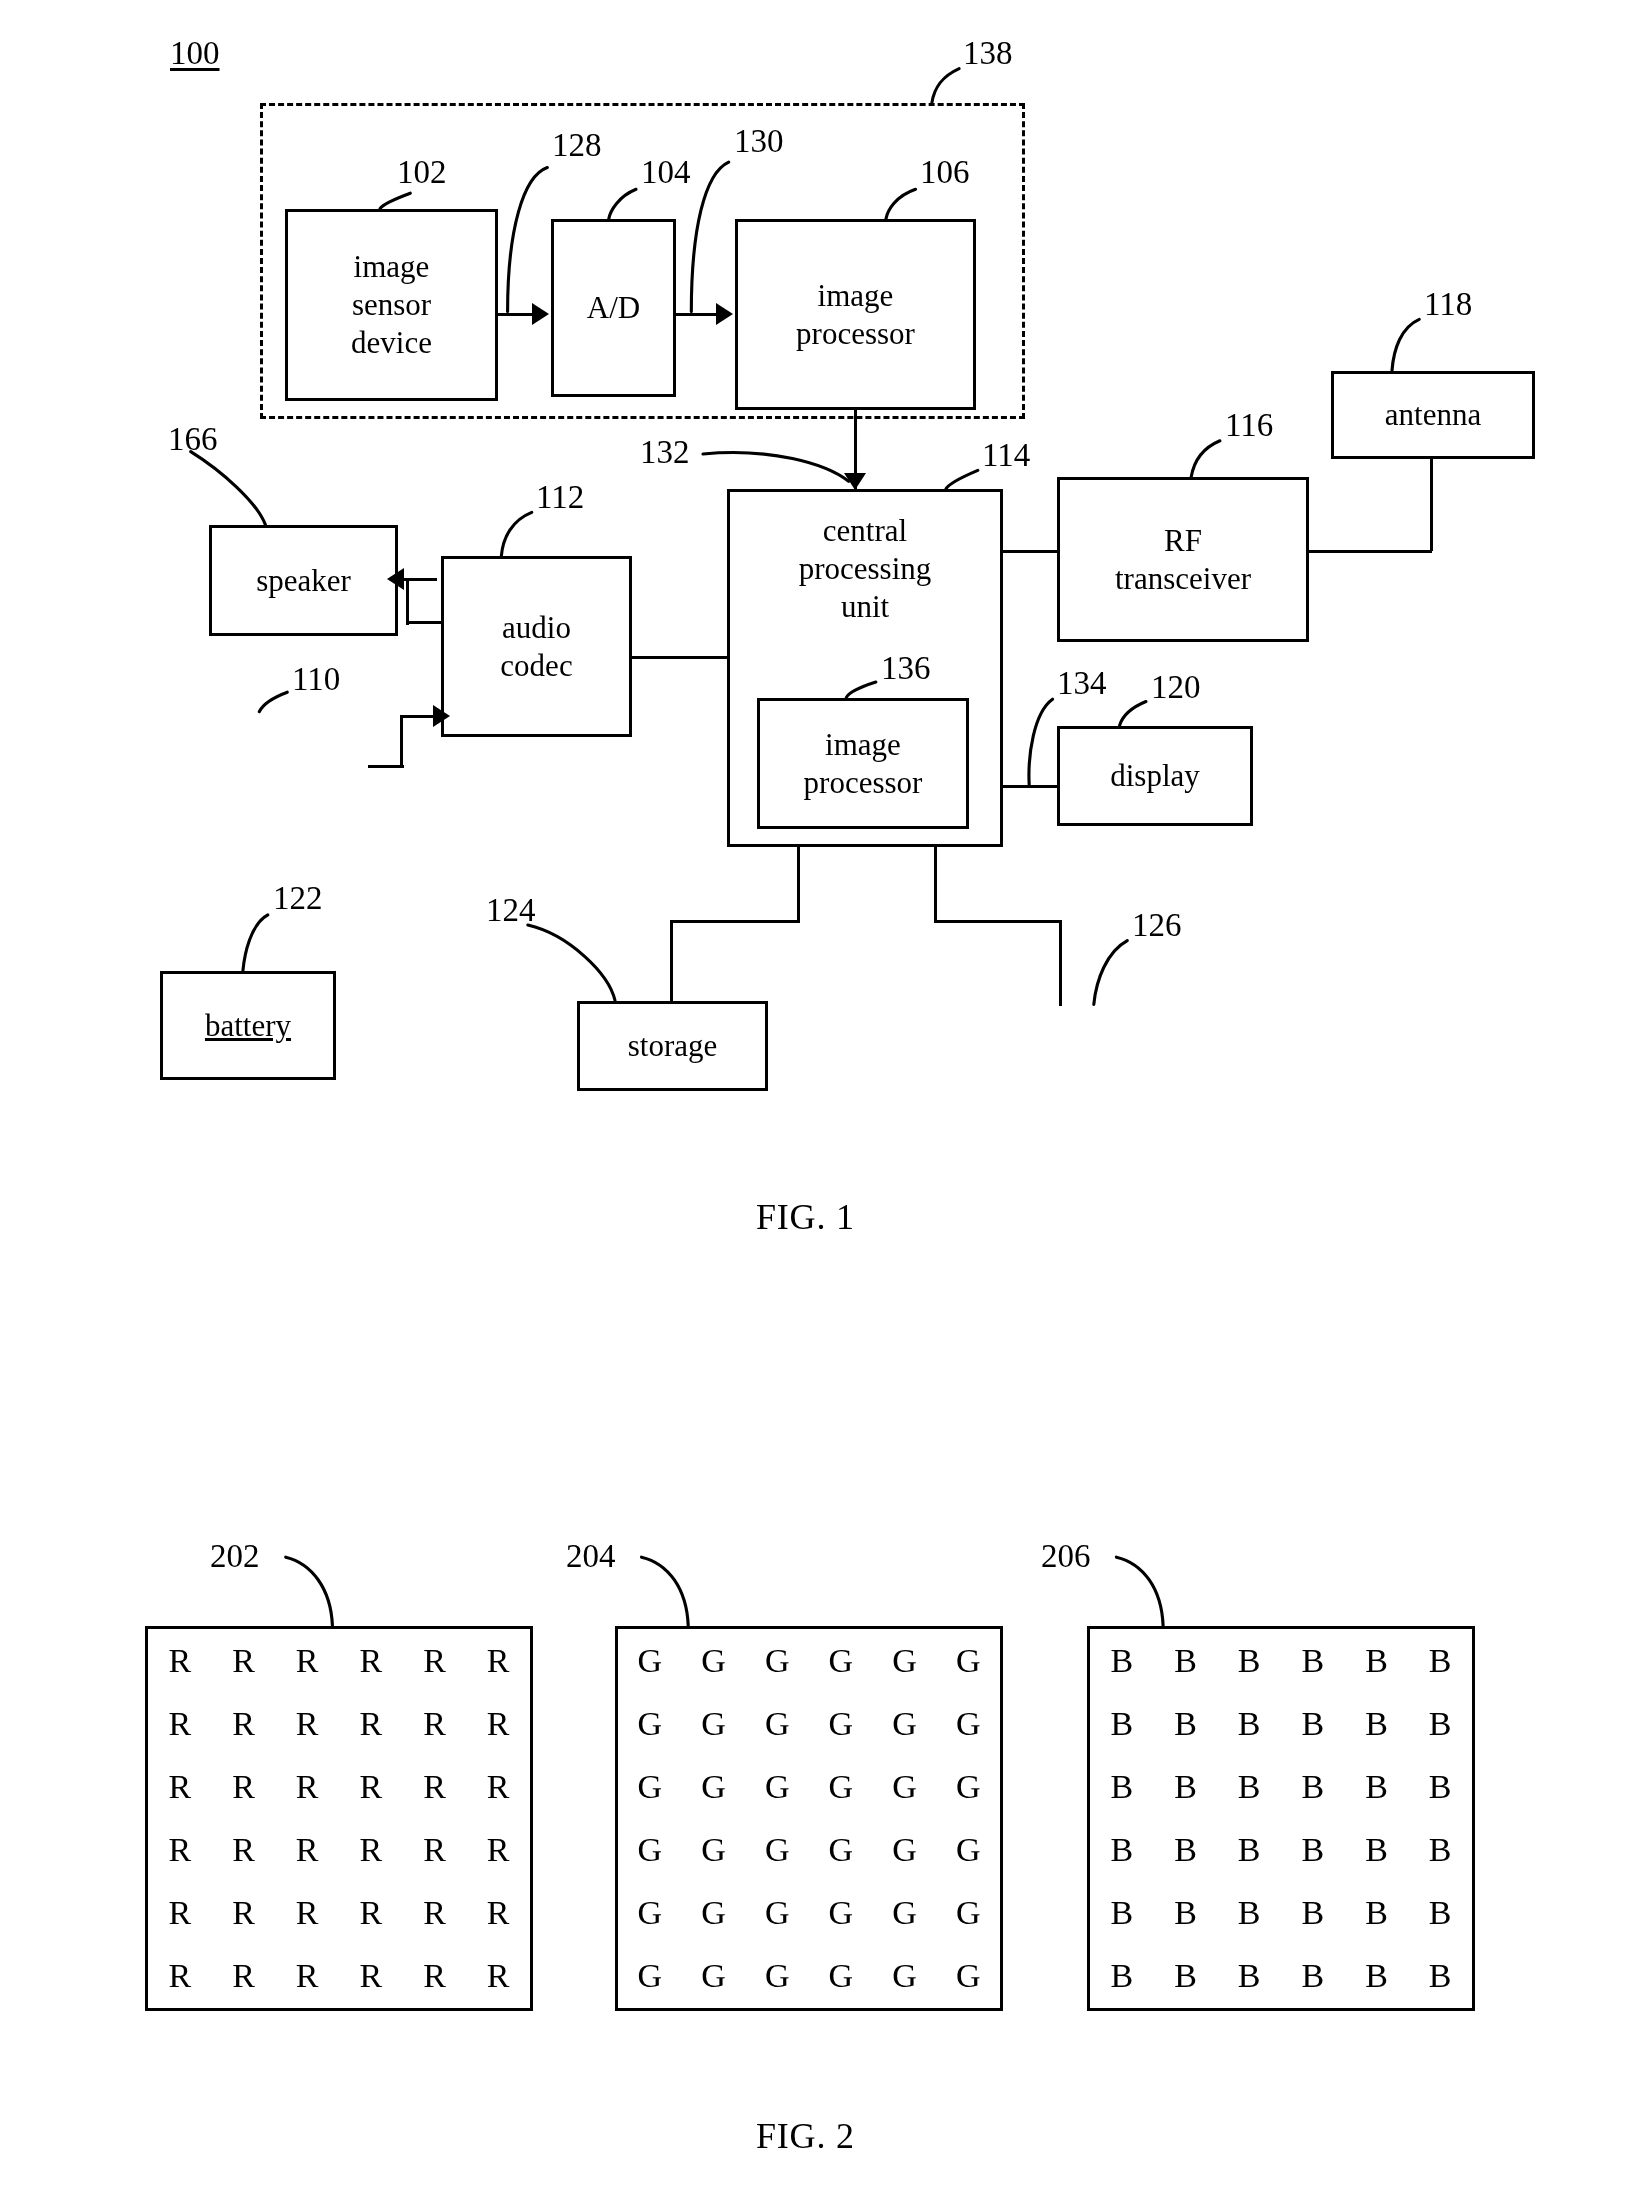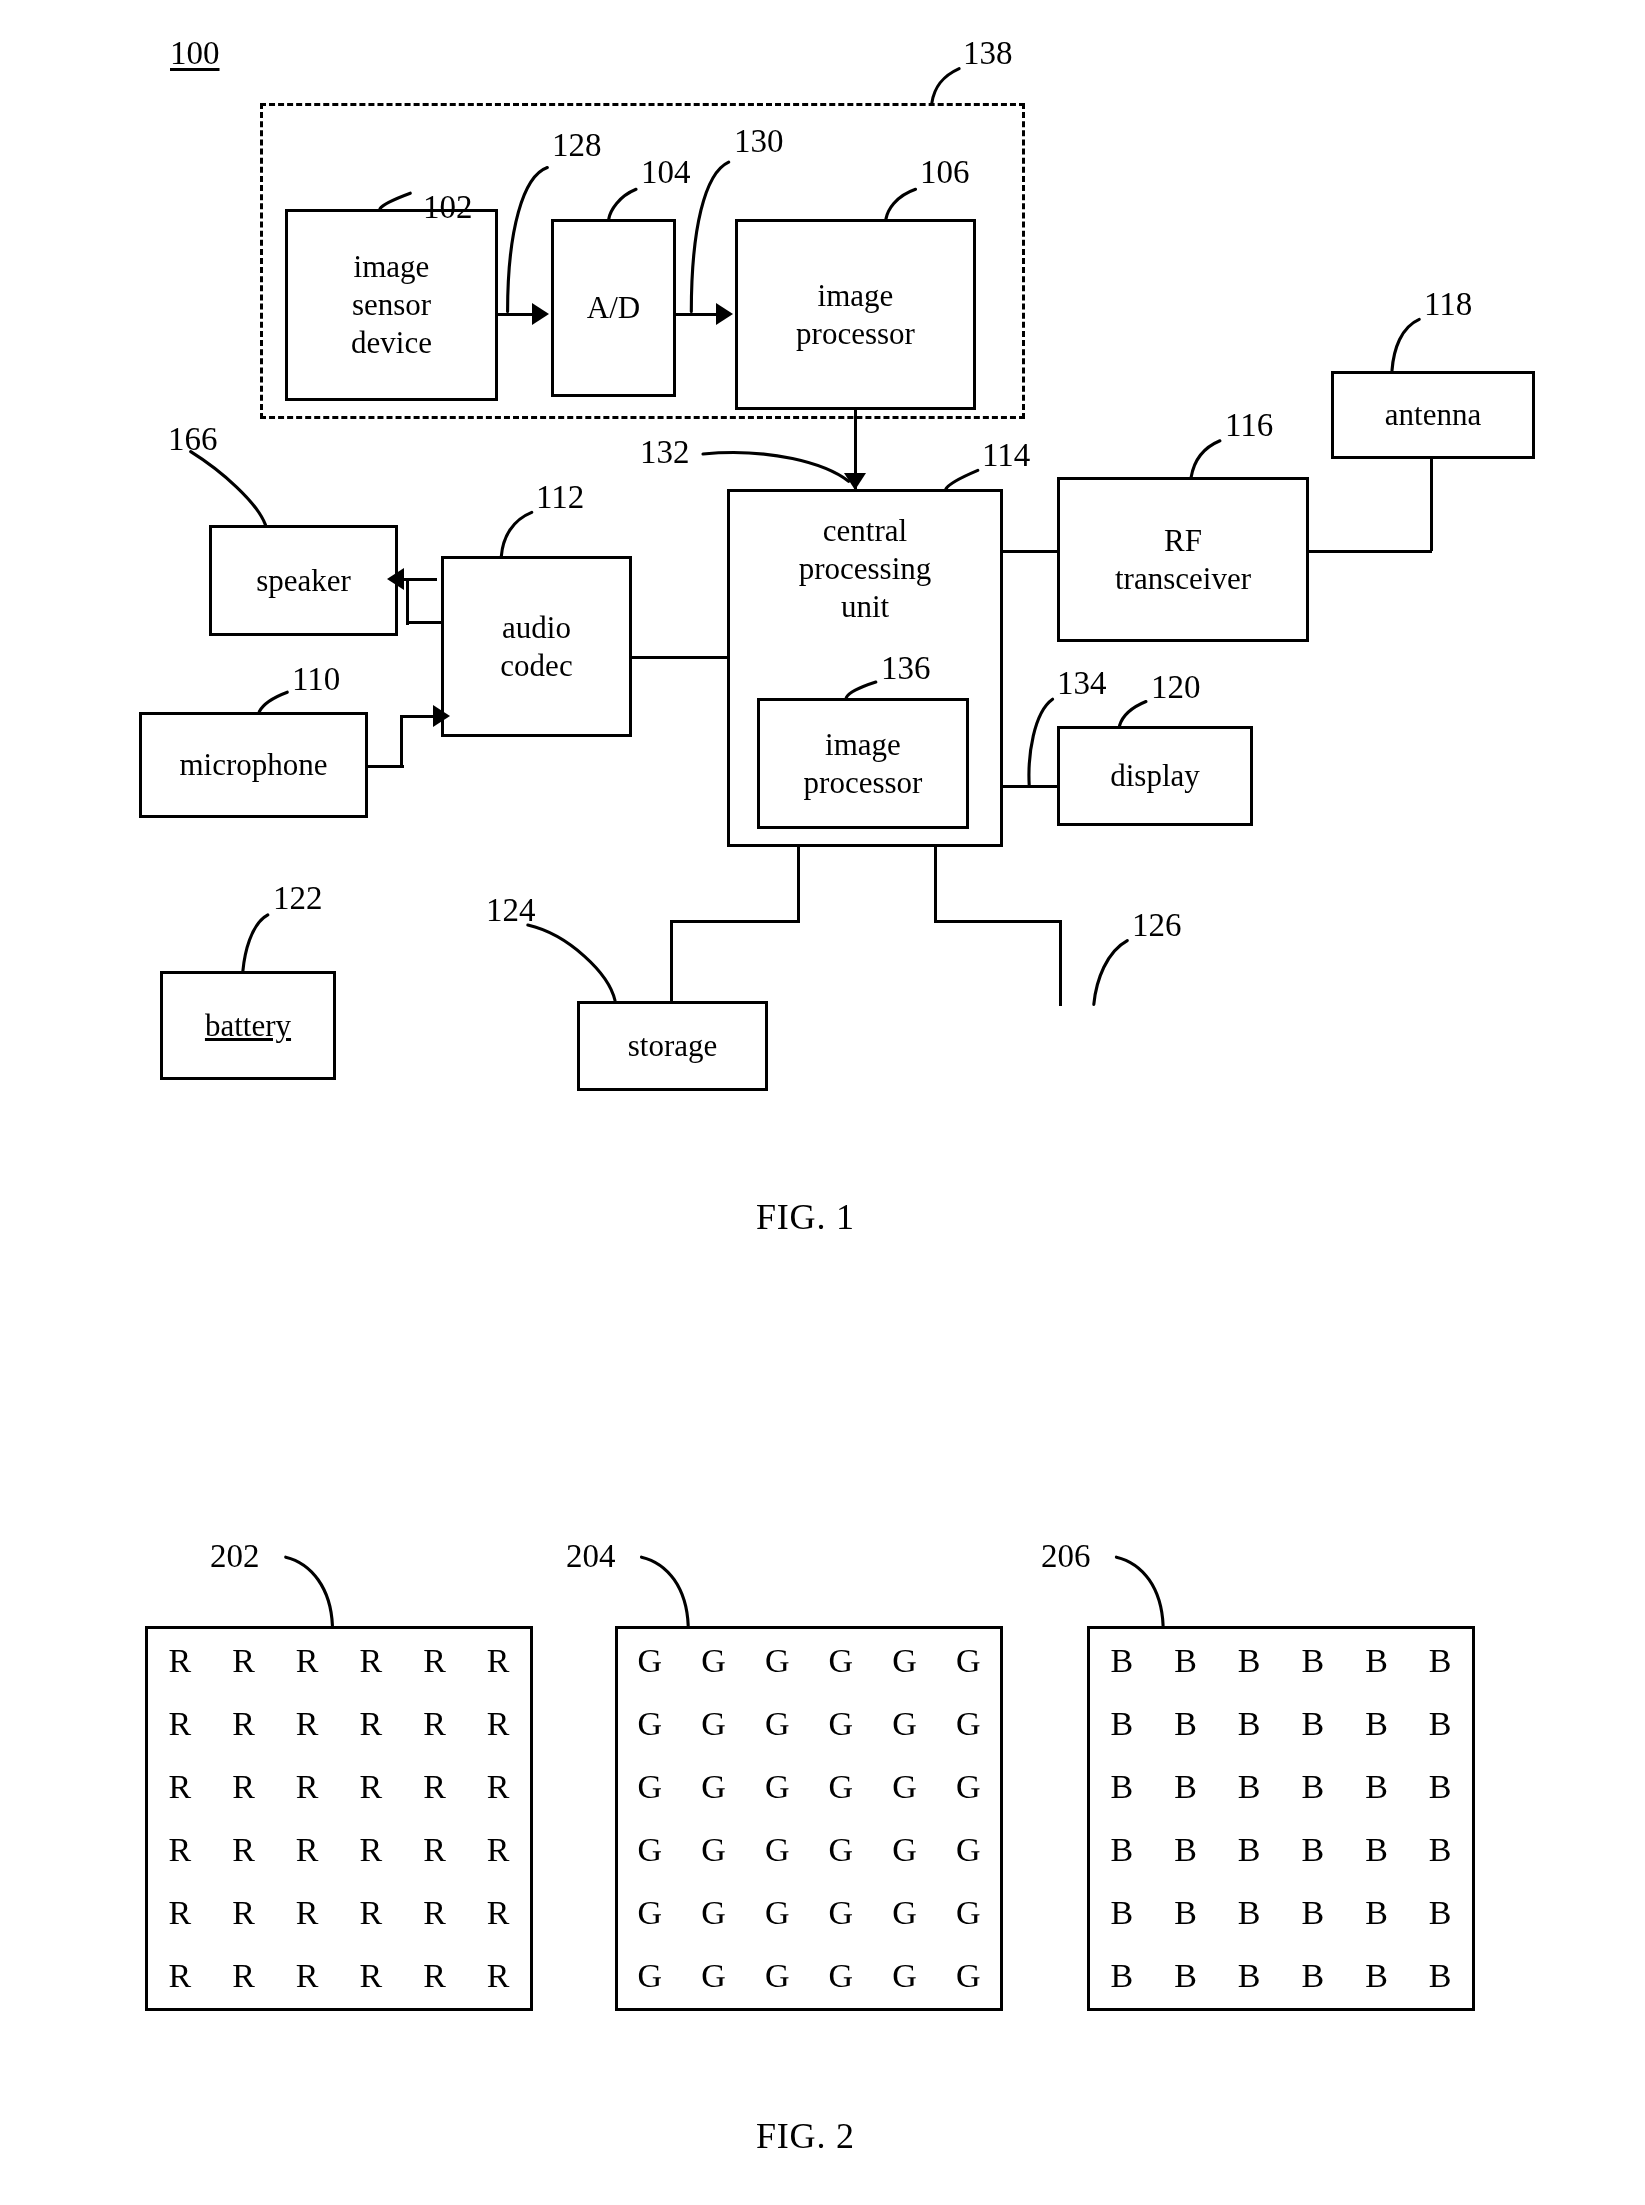--- a/index.html
+++ b/index.html
@@ -120,21 +120,21 @@
   <div class="dashbox" style="left:260px; top:103px; width:765px; height:316px;"></div>
   <div class="ref" style="left:963px; top:37px;">138</div>
 
   <div class="box" style="left:285px; top:209px; width:213px; height:192px;">
     <span class="label">
       <span>image</span><br>
       <span>sensor</span><br>
       <span>device</span>
     </span>
   </div>
-  <div class="ref" style="left:423px; top:156px;margin-top:35px;">102</div>
+  <div class="ref" style="left:397px; top:156px;">102</div>
 
   <div class="box" style="left:551px; top:219px; width:125px; height:178px;">
     <span class="label">A/D</span>
   </div>
   <div class="ref" style="left:641px; top:156px;">104</div>
 
   <div class="box" style="left:735px; top:219px; width:241px; height:191px;">
     <span class="label">
       <span>image</span><br>
       <span>processor</span>
@@ -189,23 +189,20 @@
   <div class="ref" style="left:1424px; top:288px;">118</div>
 
   <div class="hline" style="left:1307px; top:550px; width:125px;"></div>
   <div class="vline" style="left:1430px; top:457px; height:94px;"></div>
 
   <div class="box" style="left:209px; top:525px; width:189px; height:111px;text-align:right;">
     <span class="label">speaker</span>
   </div>
   <div class="ref" style="left:168px; top:423px;">166</div>
 
-  <div class="box" style="left:139px; top:712px; width:229px; height:106px;">
-    <span class="label">microphone</span>
-  </div>
   <div class="ref" style="left:292px; top:663px;">110</div>
 
   <div class="box" style="left:441px; top:556px; width:191px; height:181px;">
     <span class="label">
       <span>audio</span><br>
       <span>codec</span>
     </span>
   </div>
   <div class="ref" style="left:536px; top:481px;">112</div>
 

